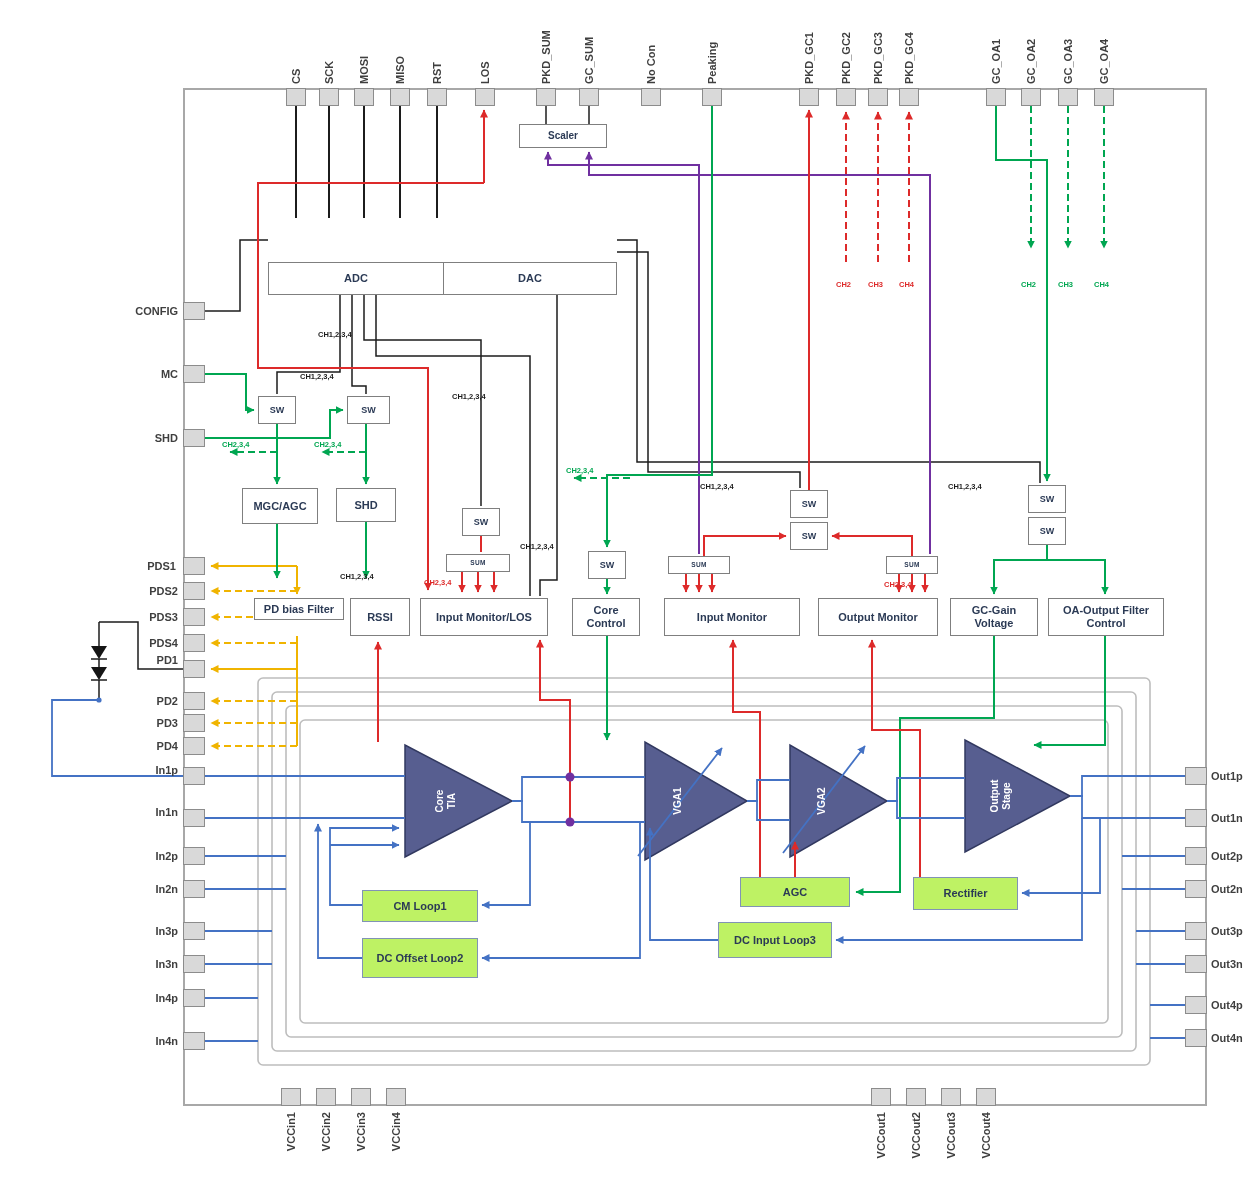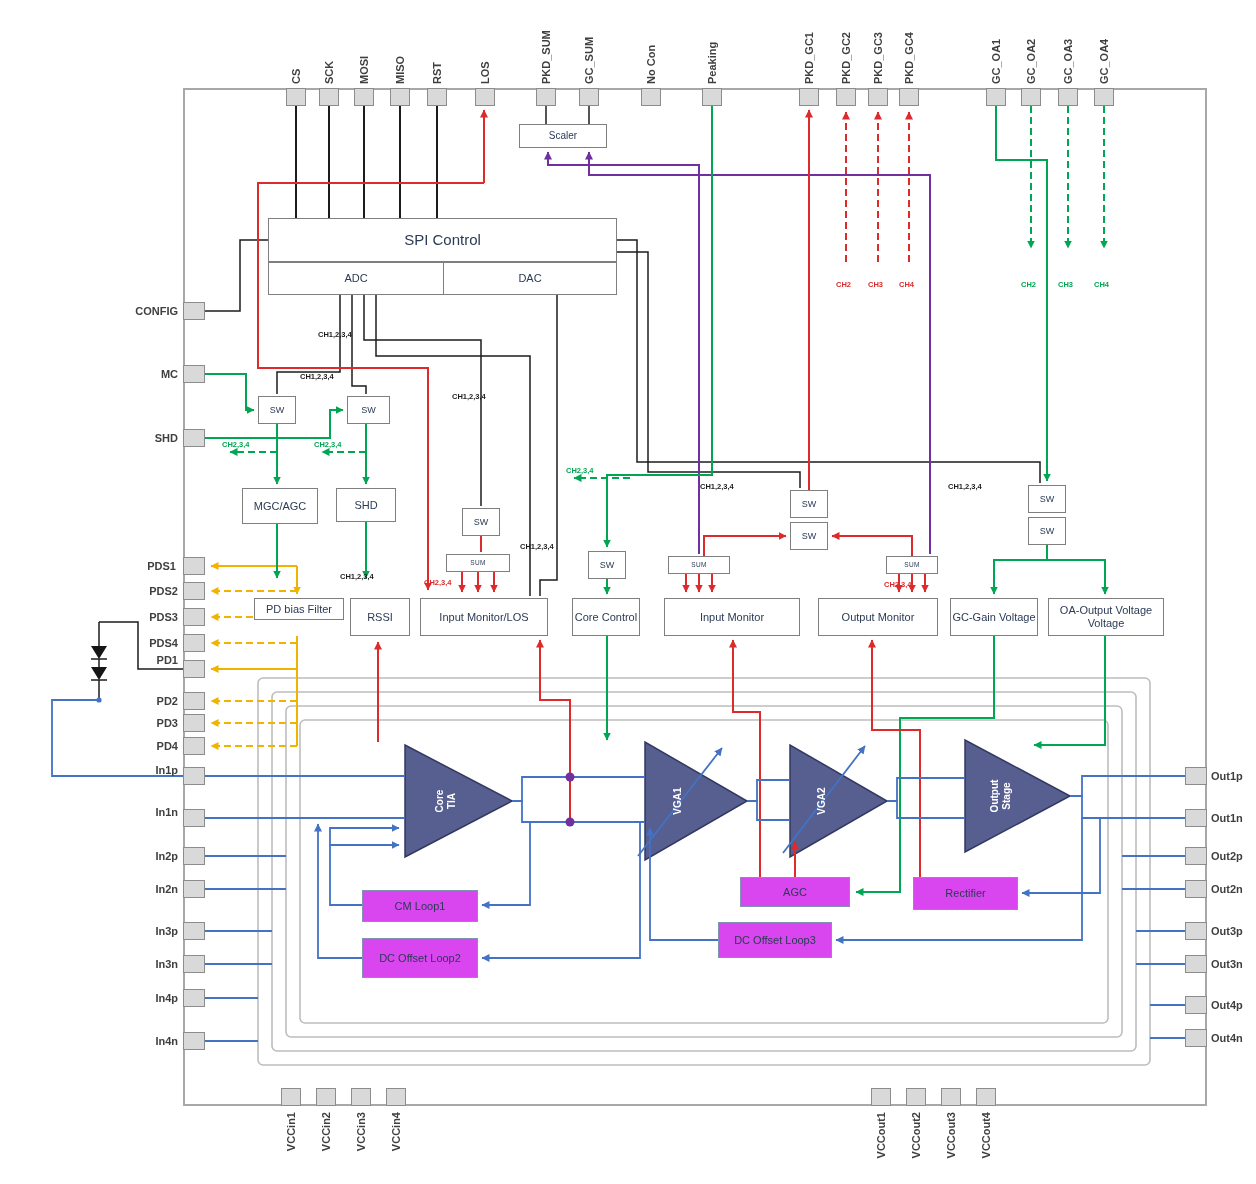--- a/index.html
+++ b/index.html
@@ -14,26 +14,26 @@
   .wy{stroke:#F0B400;stroke-width:2;fill:none}
   .wb{stroke:#4472C4;stroke-width:1.8;fill:none}
   .dsh{stroke-dasharray:7 4}
   .nest{stroke:#BDBDBD;stroke-width:1.6;fill:none}
   .pin{position:absolute;width:20px;height:18px;background:#D9D9D9;border:1.5px solid #8C8C8C;box-sizing:border-box}
   .pinv{width:22px;height:18px}
   .plt{position:absolute;width:74px;height:14px;font-size:11px;font-weight:bold;color:#3F3F3F;line-height:14px;white-space:nowrap;transform:rotate(-90deg);transform-origin:0 100%;text-align:left}
   .plb{position:absolute;width:64px;height:14px;font-size:11px;font-weight:bold;color:#3F3F3F;line-height:14px;white-space:nowrap;transform:rotate(-90deg);transform-origin:0 100%;text-align:right}
   .pll{position:absolute;width:60px;height:14px;font-size:11px;font-weight:bold;color:#3F3F3F;line-height:14px;text-align:right}
   .plr{position:absolute;width:48px;height:14px;font-size:11px;font-weight:bold;color:#3F3F3F;line-height:14px;text-align:left}
-  .blk{position:absolute;background:#FFFFFF;border:1.5px solid #7F7F7F;box-sizing:border-box;display:flex;align-items:center;justify-content:center;text-align:center;font-size:11px;font-weight:normal;color:#2B3A55;line-height:1.15;padding:1px}
+  .blk{position:absolute;background:#FFFFFF;border:1.5px solid #7F7F7F;box-sizing:border-box;display:flex;align-items:center;justify-content:center;text-align:center;font-size:11px;font-weight:bold;color:#2B3A55;line-height:1.15;padding:1px}
   .blk.big{font-size:15px}
   .blk.mid{font-size:10px}
   .blk.small{font-size:9px}
   .blk.tiny{font-size:6.5px;letter-spacing:.4px}
-  .blk.loop{background:#d946ef;border-color:#8193B5}
+  .blk.loop{background:#bef264;border-color:#8193B5}
   .ann{position:absolute;font-size:7.5px;font-weight:bold;white-space:nowrap}
   .ann.k{color:#1C1C1C}.ann.r{color:#DD2A2A}.ann.g{color:#00A651}
   .amp-label{position:absolute;color:#FFFFFF;font-size:10px;font-weight:bold;text-align:center;line-height:1.15;transform:translate(-50%,-50%) rotate(-90deg)}
 </style>
 </head>
 <body>
 
 <div class="stage">
 
   <div class="chip"></div>
@@ -202,21 +202,20 @@
       <path class="wb" d="M718,940 H650 V828" marker-end="url(#mB)"></path>
       <path class="wb" d="M1100,818 V893 H1022" marker-end="url(#mB)"></path>
       <path class="wb" d="M638,856 L722,748" marker-end="url(#mB)"></path>
       <path class="wb" d="M783,853 L865,746" marker-end="url(#mB)"></path>
     </g>
 
     <circle cx="570" cy="777" r="4.5" fill="#7030A0"></circle>
     <circle cx="570" cy="822" r="4.5" fill="#7030A0"></circle>
   </svg>
 
-  <div class="blk big" style="left:268px;top:218px;width:349px;height:44px">SPI Control</div>
   <div class="blk" style="left:268px;top:262px;width:176px;height:33px">ADC</div>
   <div class="blk" style="left:443px;top:262px;width:174px;height:33px">DAC</div>
   <div class="blk mid" style="left:519px;top:124px;width:88px;height:24px">Scaler</div>
 
   <div class="blk small" style="left:258px;top:396px;width:38px;height:28px">SW</div>
   <div class="blk small" style="left:347px;top:396px;width:43px;height:28px">SW</div>
   <div class="blk small" style="left:462px;top:508px;width:38px;height:28px">SW</div>
   <div class="blk small" style="left:588px;top:551px;width:38px;height:28px">SW</div>
   <div class="blk small" style="left:790px;top:490px;width:38px;height:28px">SW</div>
   <div class="blk small" style="left:790px;top:522px;width:38px;height:28px">SW</div>
@@ -226,31 +225,31 @@
   <div class="blk" style="left:242px;top:488px;width:76px;height:36px">MGC/AGC</div>
   <div class="blk" style="left:336px;top:488px;width:60px;height:34px">SHD</div>
 
   <div class="blk" style="left:254px;top:598px;width:90px;height:22px">PD bias Filter</div>
   <div class="blk" style="left:350px;top:598px;width:60px;height:38px">RSSI</div>
   <div class="blk" style="left:420px;top:598px;width:128px;height:38px">Input Monitor/LOS</div>
   <div class="blk" style="left:572px;top:598px;width:68px;height:38px">Core Control</div>
   <div class="blk" style="left:664px;top:598px;width:136px;height:38px">Input Monitor</div>
   <div class="blk" style="left:818px;top:598px;width:120px;height:38px">Output Monitor</div>
   <div class="blk" style="left:950px;top:598px;width:88px;height:38px">GC-Gain Voltage</div>
-  <div class="blk" style="left:1048px;top:598px;width:116px;height:38px">OA-Output Voltage Voltage</div>
+  <div class="blk" style="left:1048px;top:598px;width:116px;height:38px">OA-Output Filter Control</div>
 
   <div class="blk tiny" style="left:446px;top:554px;width:64px;height:18px">SUM</div>
   <div class="blk tiny" style="left:668px;top:556px;width:62px;height:18px">SUM</div>
   <div class="blk tiny" style="left:886px;top:556px;width:52px;height:18px">SUM</div>
 
   <div class="blk loop" style="left:740px;top:877px;width:110px;height:30px">AGC</div>
   <div class="blk loop" style="left:913px;top:877px;width:105px;height:33px">Rectifier</div>
   <div class="blk loop" style="left:362px;top:890px;width:116px;height:32px">CM Loop1</div>
   <div class="blk loop" style="left:362px;top:938px;width:116px;height:40px">DC Offset Loop2</div>
-  <div class="blk loop" style="left:718px;top:922px;width:114px;height:36px">DC Offset Loop3</div>
+  <div class="blk loop" style="left:718px;top:922px;width:114px;height:36px">DC Input Loop3</div>
 
   <div class="amp-label" style="left:445px;top:801px;width:32px">Core TIA</div>
   <div class="amp-label" style="left:678px;top:801px;width:40px">VGA1</div>
   <div class="amp-label" style="left:822px;top:801px;width:40px">VGA2</div>
   <div class="amp-label" style="left:1000px;top:796px;width:44px">Output Stage</div>
 
   <div class="pin" style="left:286px;top:88px"></div>
   <div class="pin" style="left:319px;top:88px"></div>
   <div class="pin" style="left:354px;top:88px"></div>
   <div class="pin" style="left:390px;top:88px"></div>

